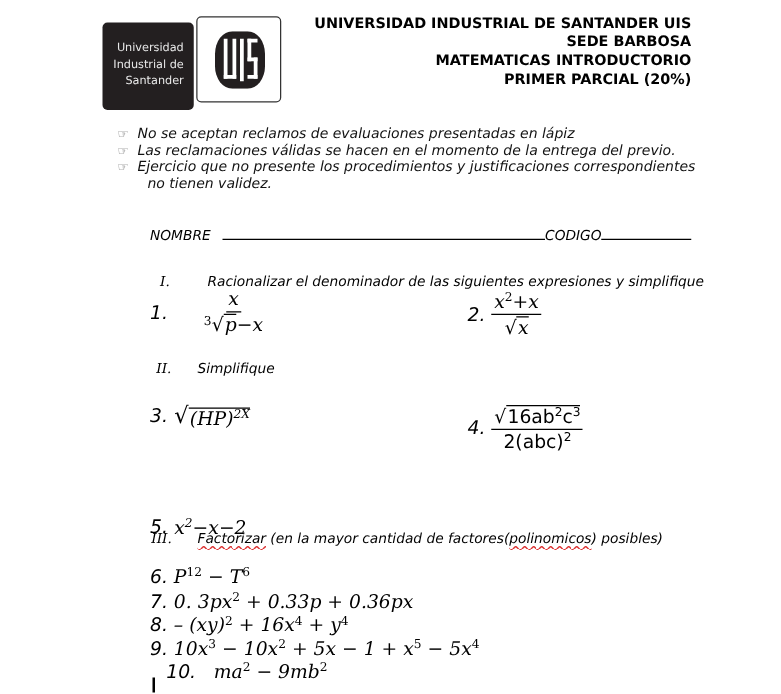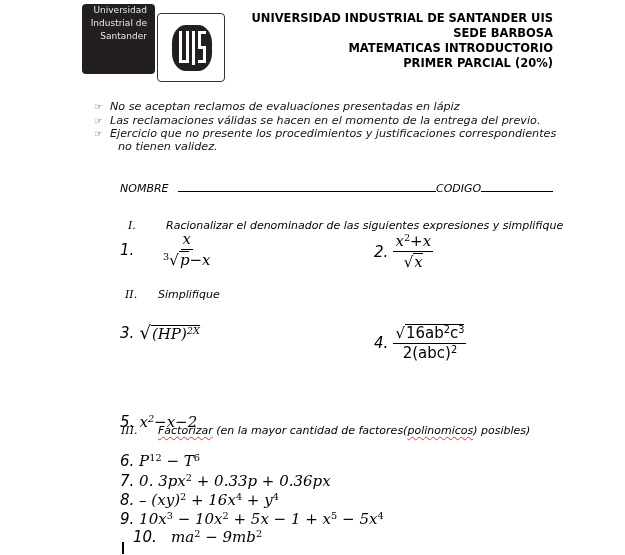--- a/index.html
+++ b/index.html
@@ -1,19 +1,19 @@
 <!DOCTYPE html>
 <html><head>
 <meta charset="utf-8">
 <style>
   html, body { margin:0; padding:0; background:#ffffff; }
   body { width:625px; height:555px; position:relative; overflow:hidden; color:#000; font-family:"DejaVu Sans", sans-serif; }
   .abs { position:absolute; }
   
-  #logo-dark { left:82px; top:4px; width:73px; height:70px; background:#231f20; border-radius:4px; color:#e8e8e8; font-family:"DejaVu Sans", sans-serif; font-size:9px; line-height:13px; box-sizing:border-box; text-align:right; padding-right:8px; }
+  #logo-dark { left:82px; top:18px; width:73px; height:70px; background:#231f20; border-radius:4px; color:#e8e8e8; font-family:"DejaVu Sans", sans-serif; font-size:9px; line-height:13px; box-sizing:border-box; padding-top:15px; text-align:right; padding-right:8px; }
   #logo-uis { left:157px; top:13px; width:68px; height:69px; border:1.5px solid #333; border-radius:4px; box-sizing:border-box; background:#fff; }
   #logo-uis svg { position:absolute; left:13px; top:11px; }
   
   .hdr { right:72px; font-family:"DejaVu Sans", sans-serif; font-weight:bold; font-size:11.5px; text-align:right; white-space:nowrap; letter-spacing:0px; }
   
   .rule { left:94px; font-size:11.2px; font-style:italic; white-space:nowrap; color:#111; }
   .rule .bullet { display:inline-block; width:16px; font-style:normal; font-size:10px; color:#666; }
   
   #name-row { left:120px; top:181px; font-size:11px; font-style:italic; white-space:nowrap; }
   .uline { display:inline-block; border-bottom:1px solid #000; height:10px; vertical-align:baseline; }

